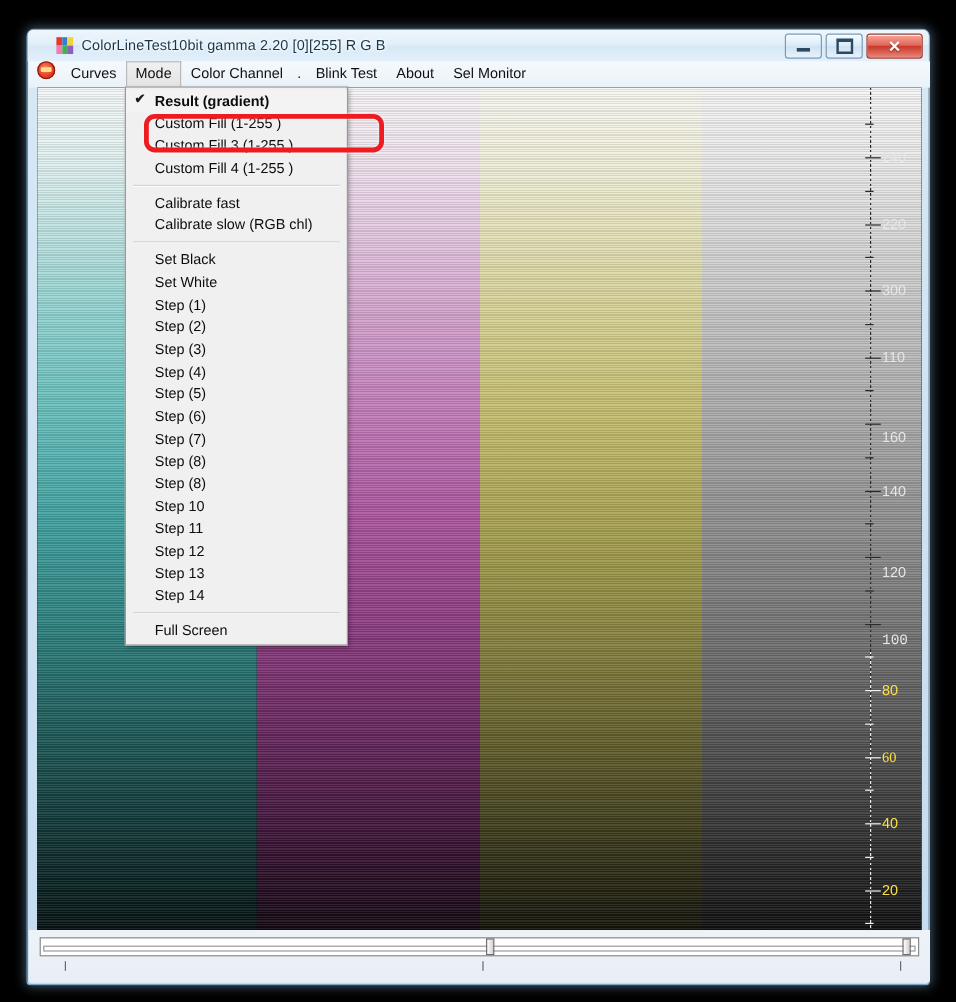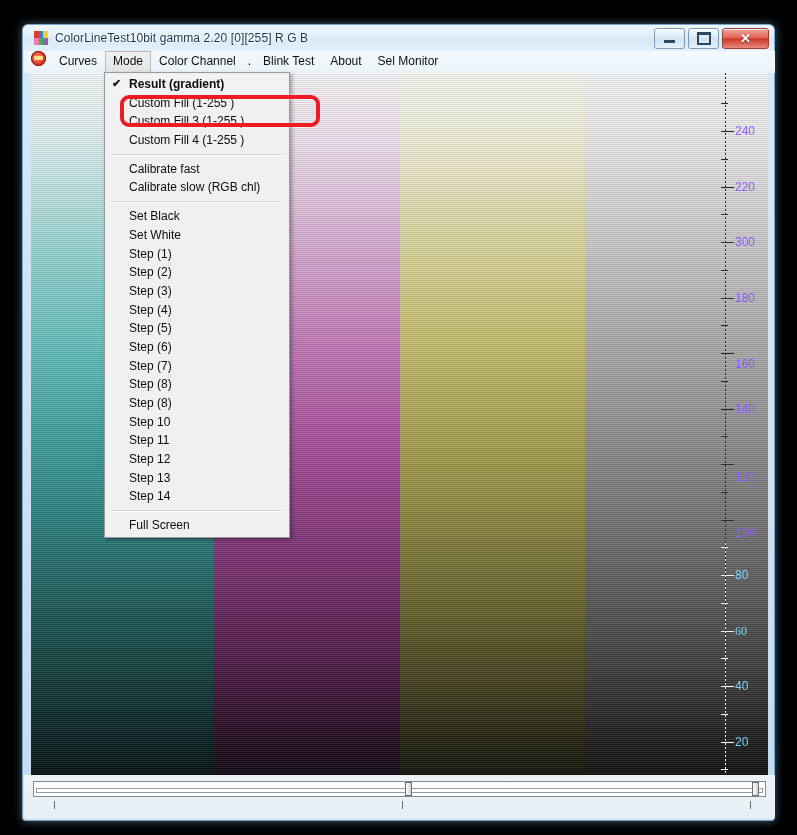--- a/index.html
+++ b/index.html
@@ -18,21 +18,21 @@
     border:1px solid #7aa5c6;
     border-radius:6px 6px 3px 3px;
     box-shadow:0 0 10px rgba(120,170,210,.55);
     box-sizing:border-box;
   }
   #titlebar{
     position:absolute;left:0;top:0;width:100%;height:26px;
     border-radius:5px 5px 0 0;
     background:linear-gradient(to bottom,#eef6fc 0%,#e2eff9 45%,#d6e9f7 52%,#e3f0fa 100%);
   }
-  #titlebar .tb-inner{display:flex;align-items:center;height:26px;padding-left:11px;}
+  #titlebar .tb-inner{display:flex;align-items:center;height:26px;padding-left:24px;}
   #app-icon{
     width:14px;height:14px;flex:0 0 auto;margin-right:7px;
     display:grid;grid-template-columns:1fr 1fr 1fr;grid-template-rows:1fr 1fr;
     border:0;
   }
   #app-icon i{display:block;}
   #title-text{
     font-size:12px;color:#15374d;white-space:nowrap;
     text-shadow:0 0 3px #fff,0 0 5px #fff,0 0 2px #fff;
     letter-spacing:.1px;
@@ -94,22 +94,22 @@
   #band1{left:183px; width:186px;}
   #band2{left:369px; width:185px;}
   #band3{left:554px; width:183px;}
 
   
   #ruler{position:absolute;left:690px;top:0;width:47px;height:729px;}
   .tick{position:absolute;left:0;height:1px;background:#2a2a2a;}
   .tick.major{width:13px;}
   .tick.minor{width:7px;}
   .tick.light{background:#f2f2f2;}
-  .rlabel{position:absolute;left:14px;font-size:12px;color:#8b5cf6;line-height:12px;white-space:nowrap;}
-  .rlabel.light{color:#7dd3fc;}
+  .rlabel{position:absolute;left:14px;font-size:12px;color:#e5e5e5;line-height:12px;white-space:nowrap;}
+  .rlabel.light{color:#fde047;}
   #ruler-spine{position:absolute;left:4px;top:0;width:1px;height:729px;
     background:repeating-linear-gradient(to bottom,#2c2c2c 0 2px,transparent 2px 4px);}
   #ruler-spine-light{position:absolute;left:4px;top:470px;width:1px;height:259px;
     background:repeating-linear-gradient(to bottom,#e8e8e8 0 2px,transparent 2px 4px);}
 
   
   #popup{
     position:absolute;left:81px;top:47px;width:184px;
     background:#f0f0f0;border:1px solid #9a9a9a;
     box-shadow:2px 2px 4px rgba(0,0,0,.32);
@@ -245,21 +245,21 @@
             <div class="tick major light" style="top: 613px;"></div>
             <div class="tick minor light" style="top: 640.75px;"></div>
             <div class="tick major light" style="top: 668.5px;"></div>
             <div class="tick minor light" style="top: 696.25px;"></div>
             <div class="tick minor" style="top: 30.25px;"></div>
           </div>
         <div id="ruler-labels">
             <div class="rlabel" style="top: 52px;">240</div>
             <div class="rlabel" style="top: 107.5px;">220</div>
             <div class="rlabel" style="top: 163px;">300</div>
-            <div class="rlabel" style="top: 218.5px;">180</div>
+            <div class="rlabel" style="top: 218.5px;">110</div>
             <div class="rlabel" style="top: 285px; text-align: right;">160</div>
             <div class="rlabel" style="top: 329.5px;">140</div>
             <div class="rlabel" style="top: 398px;">120</div>
             <div class="rlabel" style="top: 455px; font-family: Liberation Mono, monospace;">100</div>
             <div class="rlabel light" style="top: 496px;">80</div>
             <div class="rlabel light" style="top: 551.5px; font-family: Liberation Serif, serif;">60</div>
             <div class="rlabel light" style="top: 607px;">40</div>
             <div class="rlabel light" style="top: 662.5px;">20</div>
           </div>
       </div>

